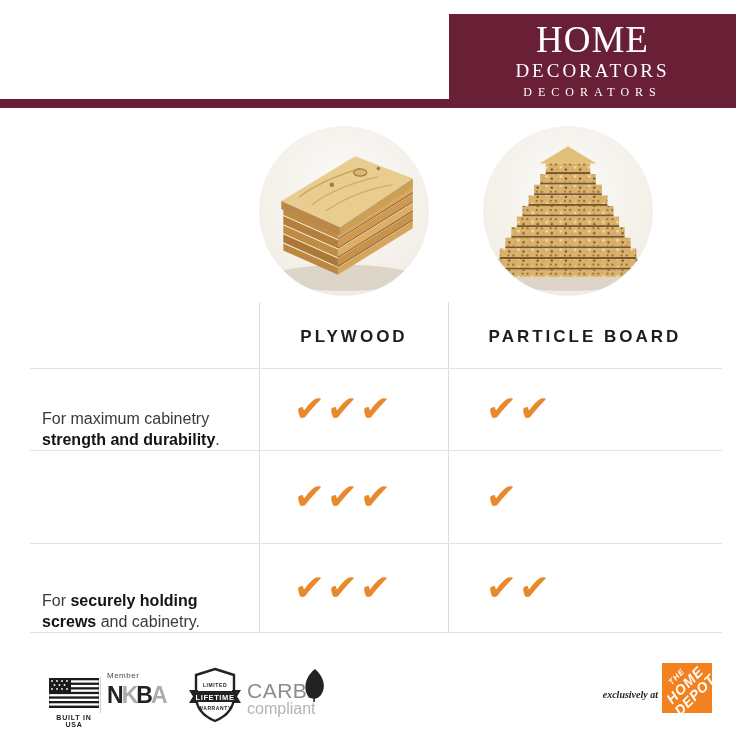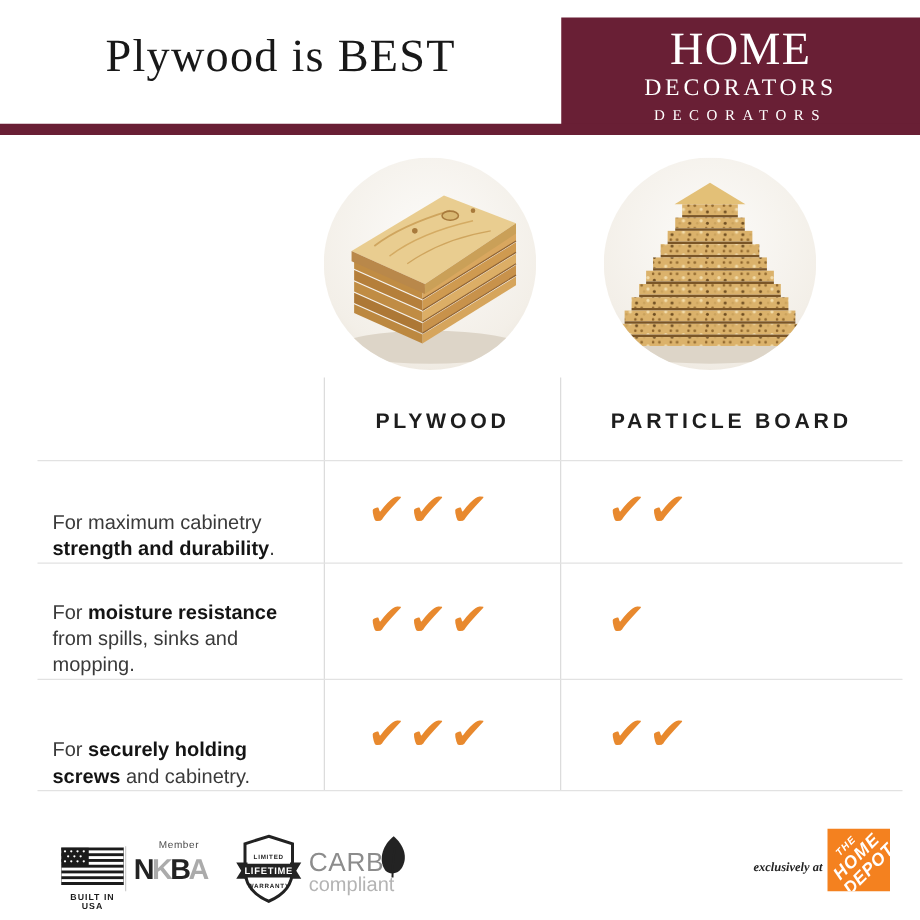--- a/index.html
+++ b/index.html
@@ -51,21 +51,21 @@
   .checks-particle{left:486px;}
   .check{font-size:36px;line-height:1;color:var(--check-orange);
     font-family:"DejaVu Sans",sans-serif;transform:skewX(-4deg);}
 
   
   .flag-block{position:absolute;left:48px;top:678px;width:52px;text-align:center;}
   .flag-caption{font-size:7px;font-weight:bold;letter-spacing:0.8px;color:#1b1b1b;margin-top:2px;}
   .footer-divider{position:absolute;left:100px;top:677px;width:1px;height:36px;background:#cfcfcf;}
 
   .nkba{position:absolute;left:107px;top:671px;}
-  .nkba-member{font-size:8px;color:#4a4a4a;margin-left:20px;letter-spacing:0.5px;}
+  .nkba-member{font-size:8px;color:#4a4a4a;margin-left:0;letter-spacing:0.5px;}
   .nkba-letters{font-size:23px;line-height:30px;font-weight:bold;letter-spacing:-2px;}
   .nkba-letters .dark{color:#222;}
   .nkba-letters .light{color:#ababab;}
 
   .warranty-badge{position:absolute;left:186px;top:666px;}
 
   .carb{position:absolute;left:247px;top:681px;}
   .carb-title{font-size:21px;color:#8c8c8c;letter-spacing:0.5px;line-height:20px;}
   .carb-sub{font-size:16px;color:#b4b4b4;margin-top:-1px;}
   .carb-leaf{position:absolute;left:301px;top:668px;}
@@ -79,21 +79,20 @@
     font-style:italic;line-height:1;}
   .hd-the{font-size:8px;letter-spacing:1px;}
   .hd-home{font-size:14px;letter-spacing:1px;}
   .hd-depot{font-size:14px;letter-spacing:0.5px;}
 </style>
 </head>
 <body>
 
 <div class="page">
 
-  <div class="title">Plywood is BEST</div>
 
   <div class="brand-box">
     <div class="brand-home">HOME</div>
     <div class="brand-decorators">DECORATORS</div>
     <div class="brand-collection">DECORATORS</div>
   </div>
   <div class="maroon-bar"></div>
 
   <svg class="photo photo-plywood" viewBox="0 0 168 168">
     <defs>
@@ -204,23 +203,20 @@
   <div class="checks checks-plywood row-1">
       <span class="check">✔</span>
       <span class="check">✔</span>
       <span class="check">✔</span>
     </div>
   <div class="checks checks-particle row-1">
       <span class="check">✔</span>
       <span class="check">✔</span>
     </div>
 
-  <div class="row-label row-2">
-    <p><span>For </span><b>moisture resistance</b><span> from spills, sinks and mopping.</span></p>
-  </div>
   <div class="checks checks-plywood row-2">
       <span class="check">✔</span>
       <span class="check">✔</span>
       <span class="check">✔</span>
     </div>
   <div class="checks checks-particle row-2">
       <span class="check">✔</span>
     </div>
 
   <div class="row-label row-3">

